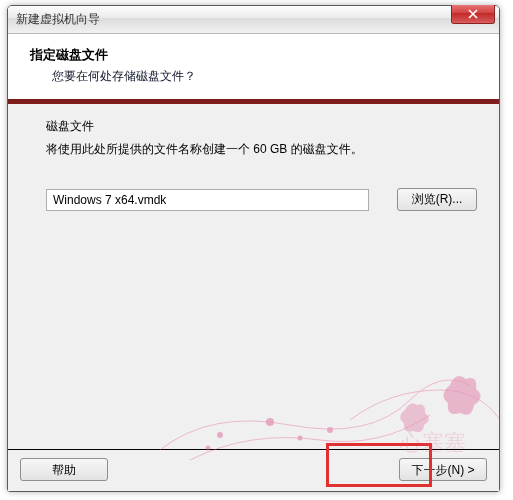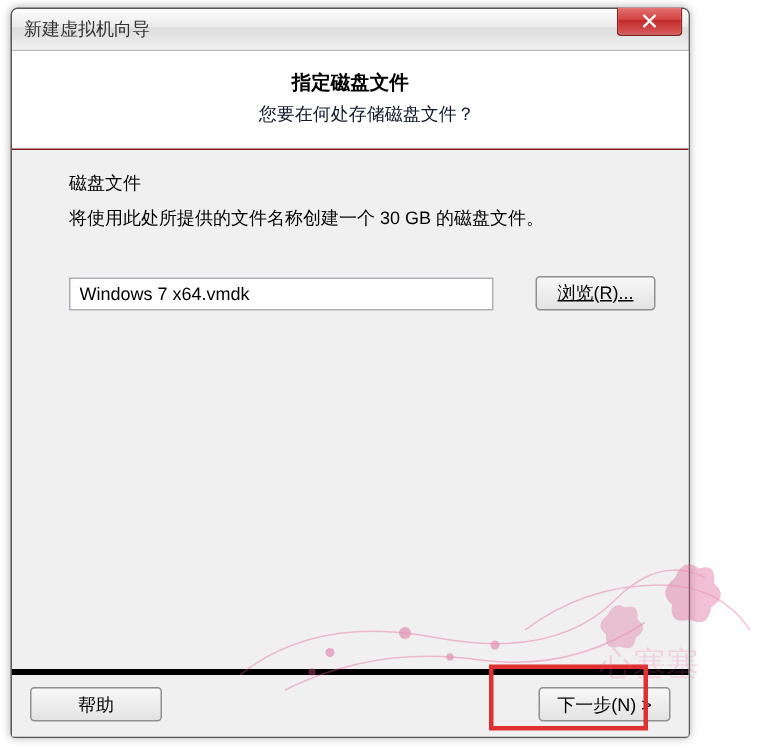--- a/index.html
+++ b/index.html
@@ -1,21 +1,21 @@
 <!DOCTYPE html>
 <html><head>
 <meta charset="utf-8">
 <style>
 * { box-sizing: border-box; margin: 0; padding: 0; font-family: "Microsoft YaHei", "SimSun", sans-serif; }
 body { background: #fff; width: 513px; height: 500px; position: relative; overflow: hidden; }
 
 .window {
   position: absolute;
   left: 7px; top: 5px;
-  width: 453px; height: 487px;
+  width: 493px; height: 487px;
   border: 1px solid #5a5a5a;
   border-radius: 5px 5px 3px 3px;
   box-shadow: 0 0 6px rgba(0,0,0,0.3);
   background: #f0f0f0;
   display: flex; flex-direction: column;
 }
 
 .titlebar {
   height: 28px;
   background: linear-gradient(to bottom, #fdfdfd 0%, #eaeaea 45%, #dcdcdc 46%, #f1f1f1 100%);
@@ -33,23 +33,22 @@
   border: 1px solid #8a2020;
   border-top: none;
   border-radius: 0 0 3px 3px;
   display: flex; align-items: center; justify-content: center;
   box-shadow: inset 0 0 1px rgba(255,255,255,0.5);
 }
 .close-btn svg { width: 10px; height: 10px; }
 
 .header-panel {
   background: #fff;
-  border-bottom: 1px solid #7f1d1d;
+  border-bottom: 5px solid #7f1d1d;
   padding: 12px 22px 14px 22px;
-  text-align: center;
 }
 .header-panel .h1 { font-size: 13px; font-weight: bold; color: #000; margin-bottom: 4px; }
 .header-panel .h2 { font-size: 12px; color: #0f172a; padding-left: 22px; }
 
 .content {
   flex: 1;
   padding: 14px 22px 10px 22px;
   background: #f0f0f0;
   position: relative;
   margin-left: 16px;
@@ -68,25 +67,24 @@
   color: #000;
 }
 .browse-btn {
   width: 80px; height: 23px;
   background: linear-gradient(to bottom, #f7f7f7, #e3e3e3);
   border: 1px solid #8e8f8f;
   border-radius: 3px;
   font-size: 12px;
   cursor: pointer;
   padding-bottom: 1px;
-  text-decoration: underline;
 }
 
 .footer {
-  border-top: 4px solid #000000;
+  border-top: 1px solid #000000;
   background: #f0f0f0;
   padding: 8px 12px 10px 12px;
   display: flex;
   align-items: center;
 }
 .btn {
   height: 23px;
   padding: 0 10px;
   background: linear-gradient(to bottom, #f7f7f7, #e3e3e3);
   border: 1px solid #8e8f8f;
@@ -126,21 +124,21 @@
     </div>
   </div>
 
   <div class="header-panel">
     <div class="h1">指定磁盘文件</div>
     <div class="h2">您要在何处存储磁盘文件？</div>
   </div>
 
   <div class="content">
     <div class="section-label">磁盘文件</div>
-    <div class="section-desc">将使用此处所提供的文件名称创建一个 30 GB 的磁盘文件。</div>
+    <div class="section-desc">将使用此处所提供的文件名称创建一个 60 GB 的磁盘文件。</div>
     <div class="file-row">
       <input class="file-input" type="text" value="Windows 7 x64.vmdk" style="">
       <button class="browse-btn">浏览(R)...</button>
     </div>
   </div>
 
   <div class="footer">
     <button class="btn wide">帮助</button>
     <div class="spacer"></div>
     <button class="btn wide">下一步(N) &gt;</button>

